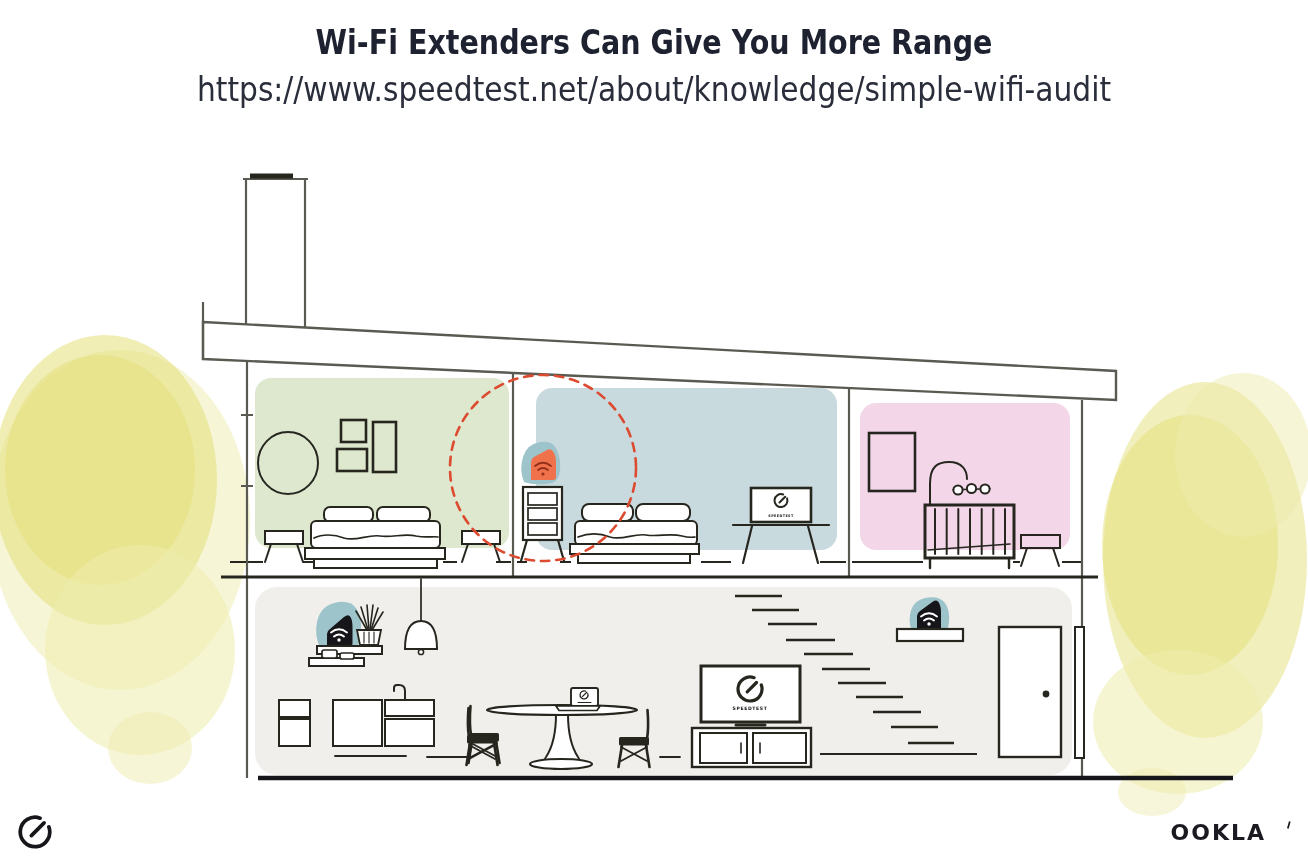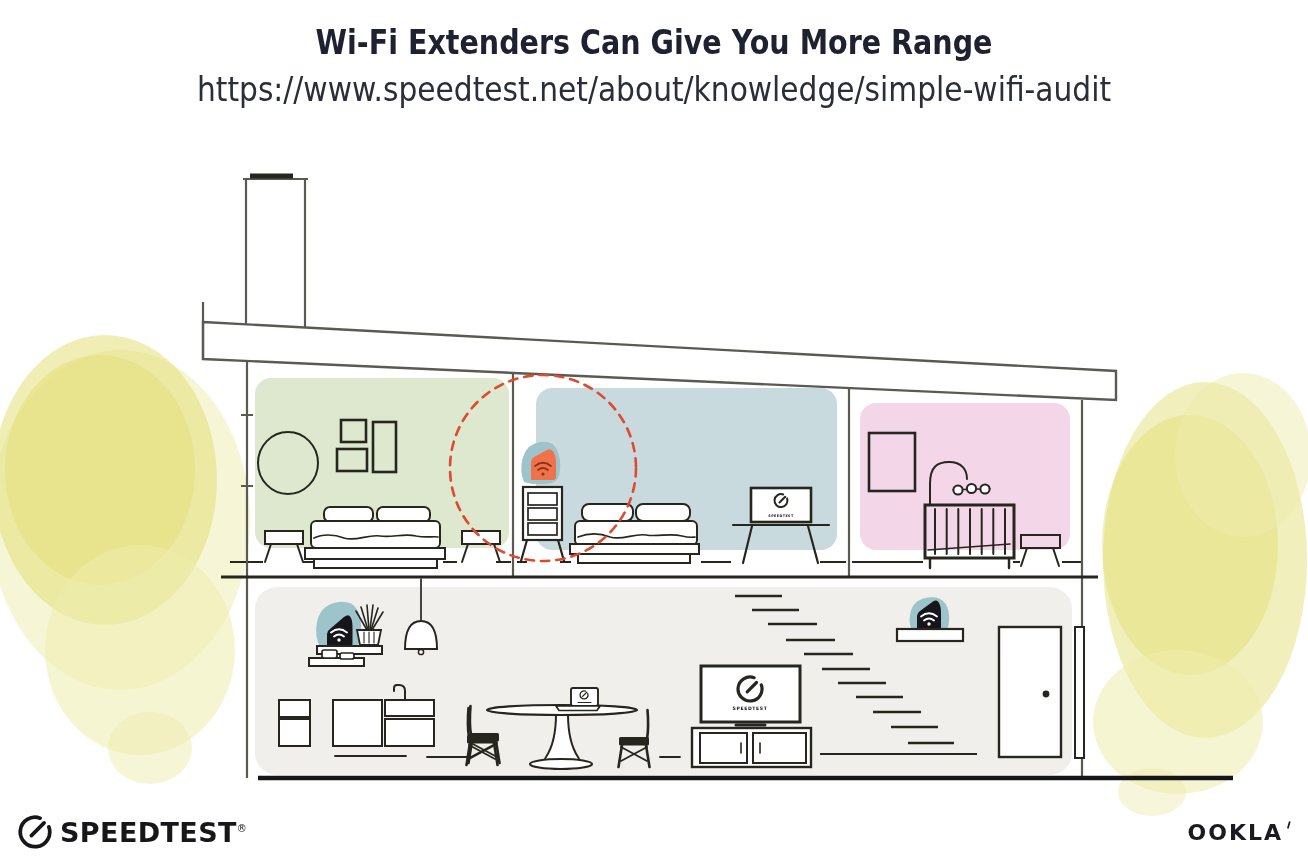--- a/index.html
+++ b/index.html
@@ -19,21 +19,21 @@
   }
   .house-svg{position:absolute;left:0;top:0;}
   .footer-left{
     position:absolute;left:18px;bottom:12px;display:flex;align-items:center;gap:8px;
   }
   .speedtest-word{
     font-size:27px;font-weight:bold;color:#17161b;letter-spacing:0.4px;
   }
   .speedtest-word sup{font-size:10px;font-weight:normal;vertical-align:super;}
   .footer-right{
-    position:absolute;right:16px;bottom:16px;display:flex;align-items:flex-start;gap:2px;margin-left:24px;
+    position:absolute;right:16px;bottom:16px;display:flex;align-items:flex-start;gap:19px;margin-left:24px;
   }
   .ookla-word{
     font-size:22px;font-weight:bold;color:#1b1a20;letter-spacing:2px;
   }
   .tm-tick{margin-top:1px;}
   svg text{font-family:"DejaVu Sans","Liberation Sans",sans-serif;}
 </style>
 </head>
 <body>
 
@@ -337,21 +337,20 @@
   </g>
 </svg>
 
 <div class="footer-left">
   <svg width="34" height="34" viewBox="18 817 30 30">
     <g fill="none" stroke="#17161b" stroke-linecap="round">
       <path d="M37.45,819.78 A13,13 0 1 0 45.22,827.55" stroke-width="3.3"></path>
       <line x1="29.8" y1="835.2" x2="41" y2="824" stroke-width="3.3"></line>
     </g>
   </svg>
-  <div class="speedtest-word"><span>SPEEDTEST</span><sup>®</sup></div>
 </div>
 
 <div class="footer-right">
   <span class="ookla-word">OOKLA</span>
   <svg class="tm-tick" width="7" height="10" viewBox="0 0 7 10">
     <line x1="4.8" y1="0.5" x2="2.8" y2="7.5" stroke="#1b1a20" stroke-width="1.7"></line>
   </svg>
 </div>
 
 </body></html>

